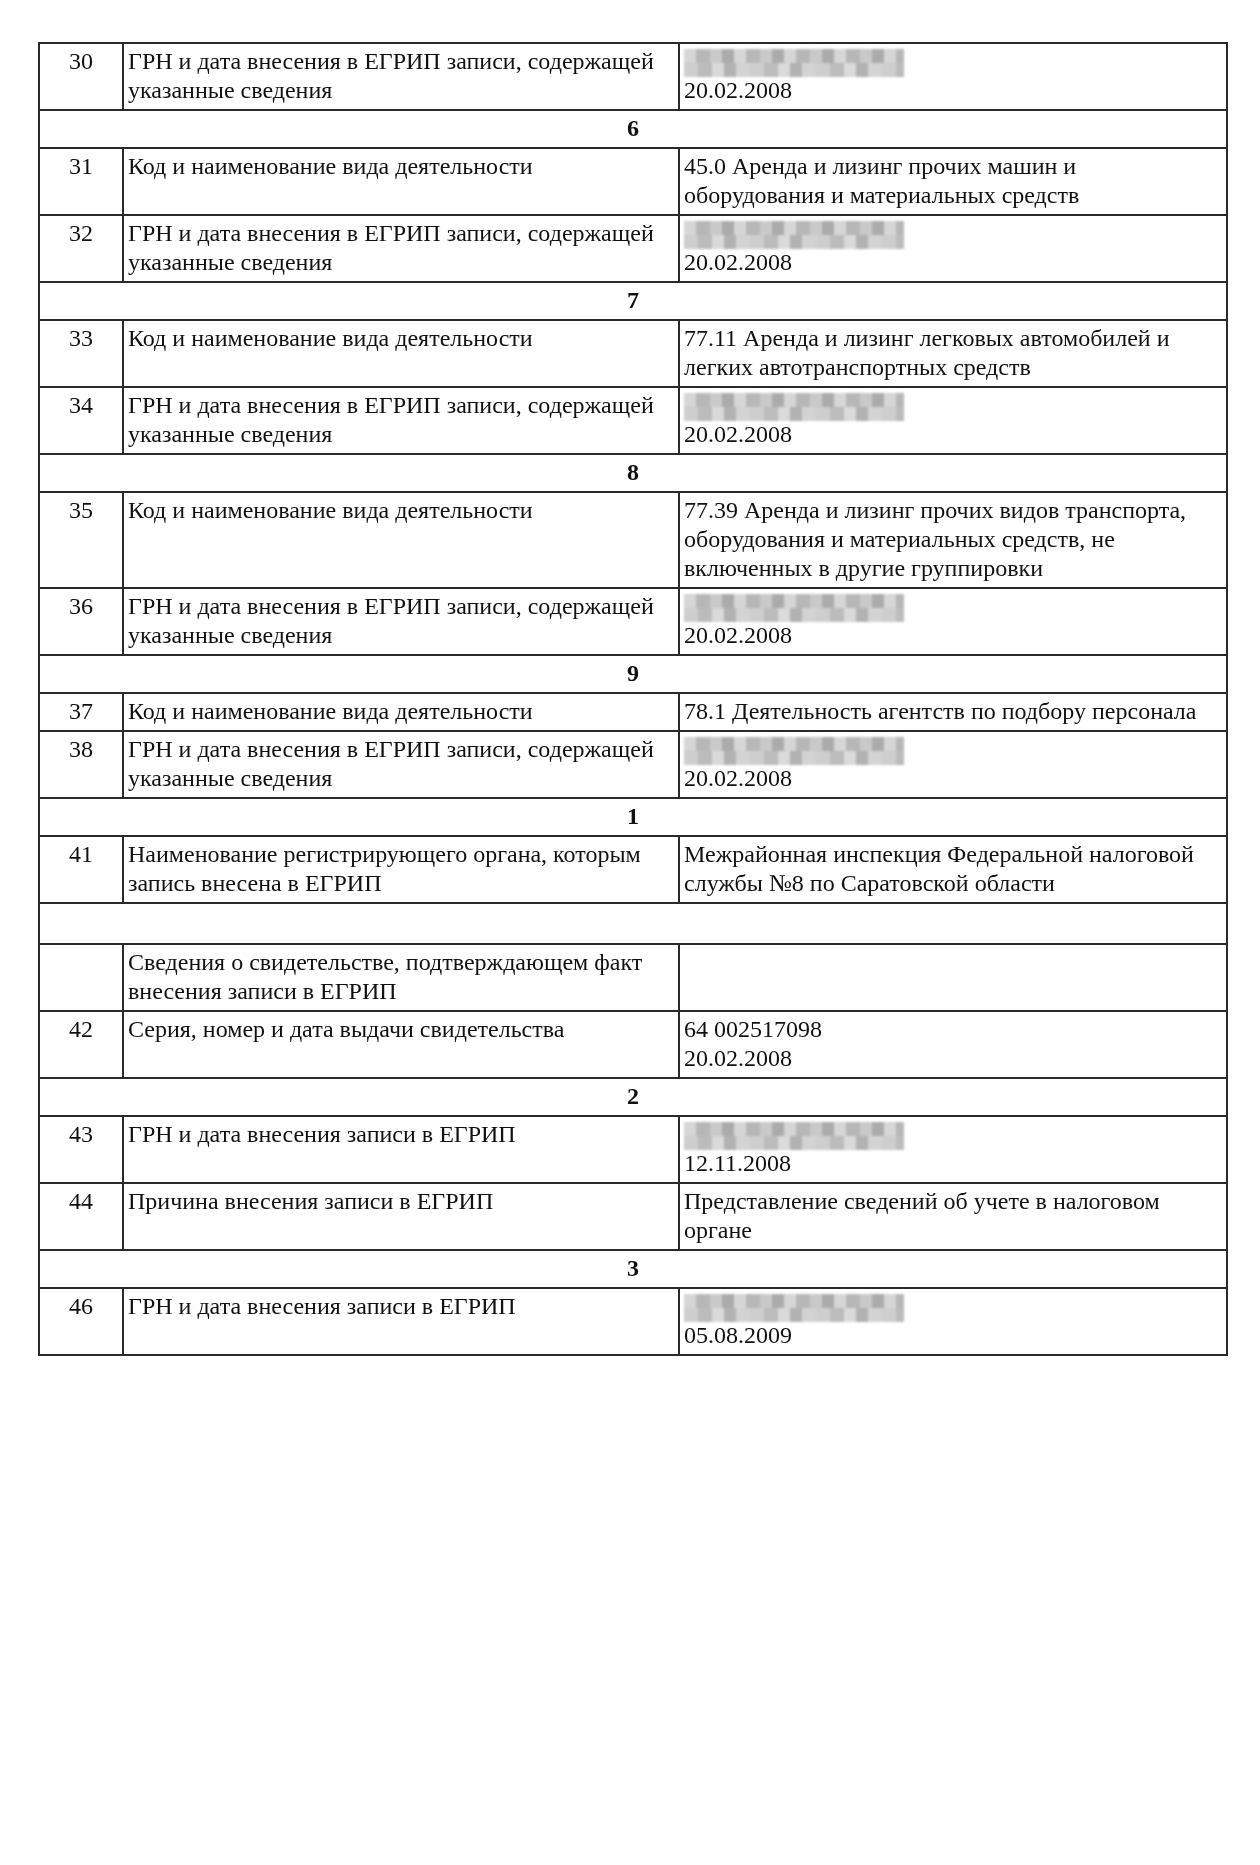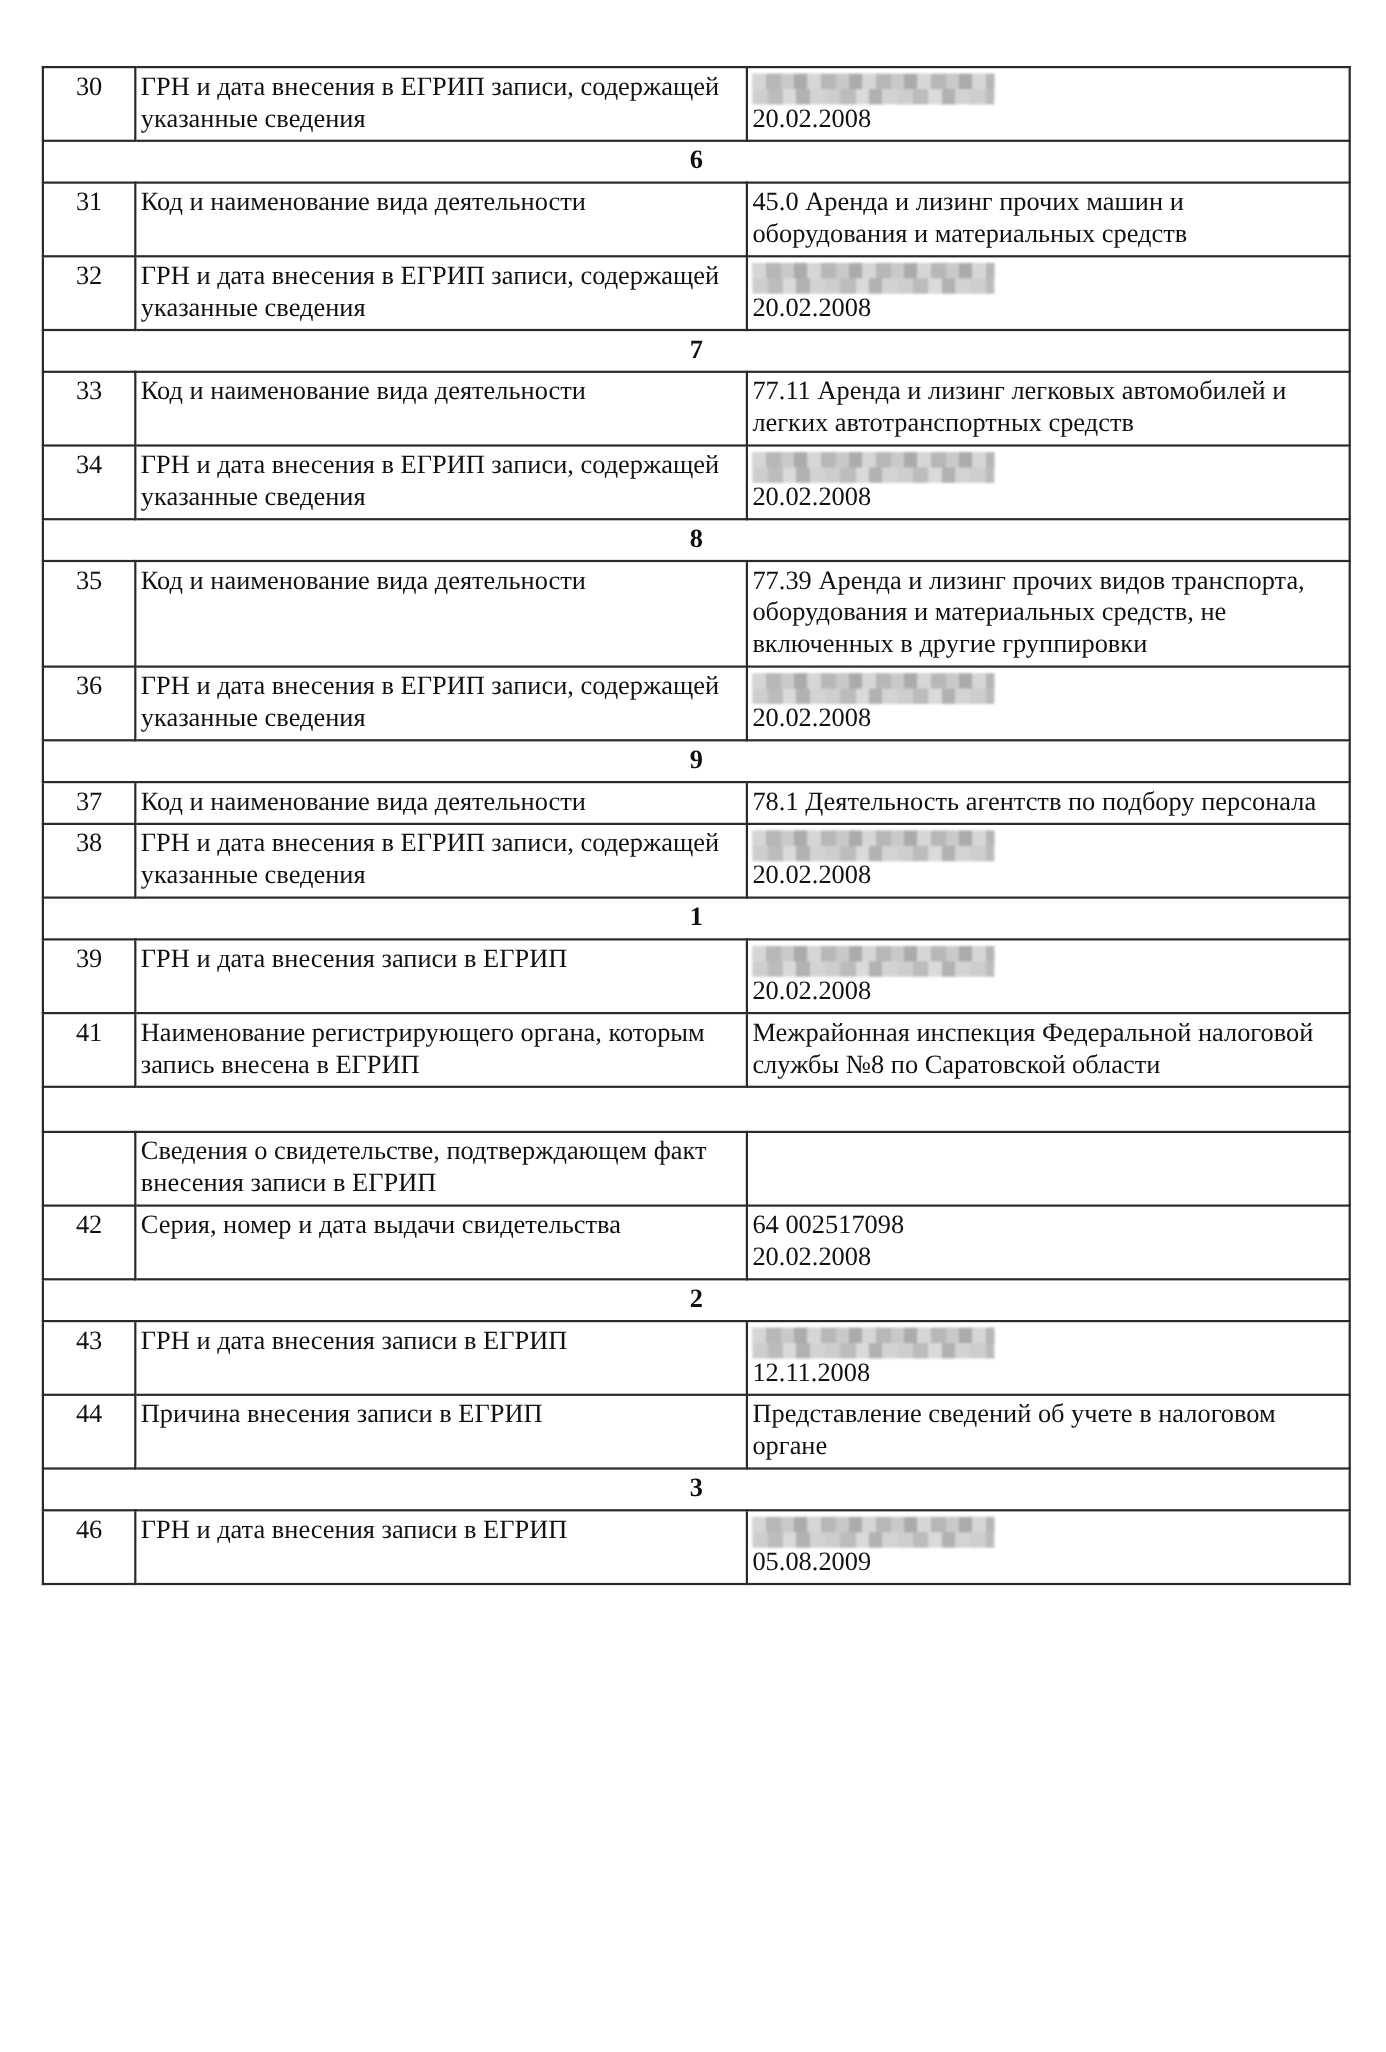--- a/index.html
+++ b/index.html
@@ -1,18 +1,18 @@
 <!DOCTYPE html>
 <html><head>
 <meta charset="utf-8">
 <style>
   html, body { margin: 0; padding: 0; background: #ffffff; }
   body { width: 1260px; height: 1865px; position: relative; overflow: hidden;
          font-family: "Liberation Serif", "DejaVu Serif", serif; color: #111; }
-  table.doc { position: absolute; left: 38px; top: 60px; width: 1190px;
+  table.doc { position: absolute; left: 38px; top: 42px; width: 1190px;
               border-collapse: collapse; table-layout: fixed; font-size: 24px; line-height: 29px; }
   table.doc td { border: 2px solid #2a2a2a; vertical-align: top; padding: 3px 4px 4px 4px; }
   td.num { width: 74px; text-align: center; padding-left: 0; padding-right: 6px; }
   td.label { width: 546px; }
   td.value { }
   tr.group td { text-align: center; font-weight: bold; padding: 3px 0 4px 0; }
   tr.blank td { height: 32px; }
   .redacted { display: block; width: 220px; height: 28px; margin-top: 2px; margin-bottom: -1px;
     background:
       linear-gradient(90deg, rgba(255,255,255,0) 0, rgba(255,255,255,0) 100%),
@@ -104,28 +104,20 @@
         <td class="label">ГРН и дата внесения в ЕГРИП записи, содержащей указанные сведения</td>
         <td class="value">
           <span class="redacted"></span>
           <span class="line">20.02.2008</span>
         </td>
       </tr>
       <tr class="group">
         <td colspan="3">1</td>
       </tr>
       <tr>
-        <td class="num">39</td>
-        <td class="label">ГРН и дата внесения записи в ЕГРИП</td>
-        <td class="value">
-          <span class="redacted"></span>
-          <span class="line">20.02.2008</span>
-        </td>
-      </tr>
-      <tr>
         <td class="num">41</td>
         <td class="label">Наименование регистрирующего органа, которым запись внесена в ЕГРИП</td>
         <td class="value">
           <span class="line">Межрайонная инспекция Федеральной налоговой службы №8 по Саратовской области</span>
         </td>
       </tr>
       <tr class="blank">
         <td colspan="3"></td>
       </tr>
       <tr>

